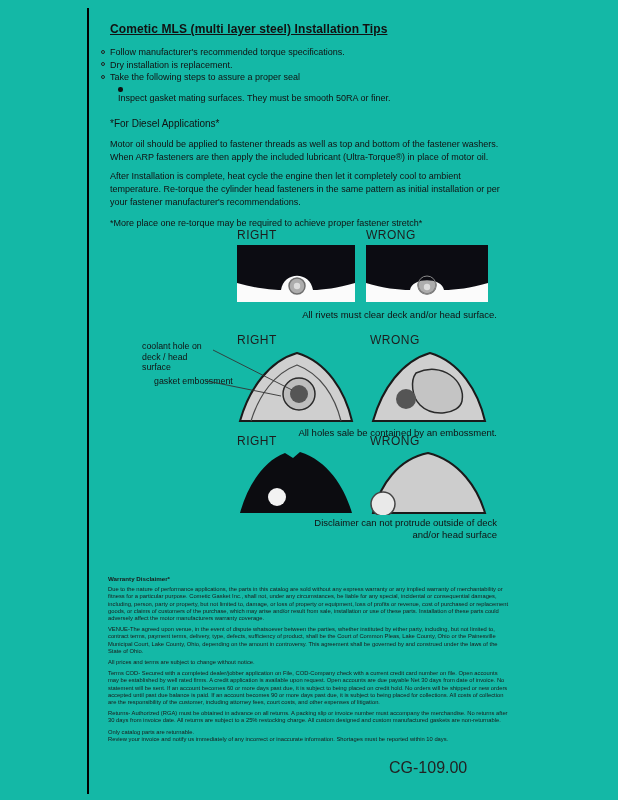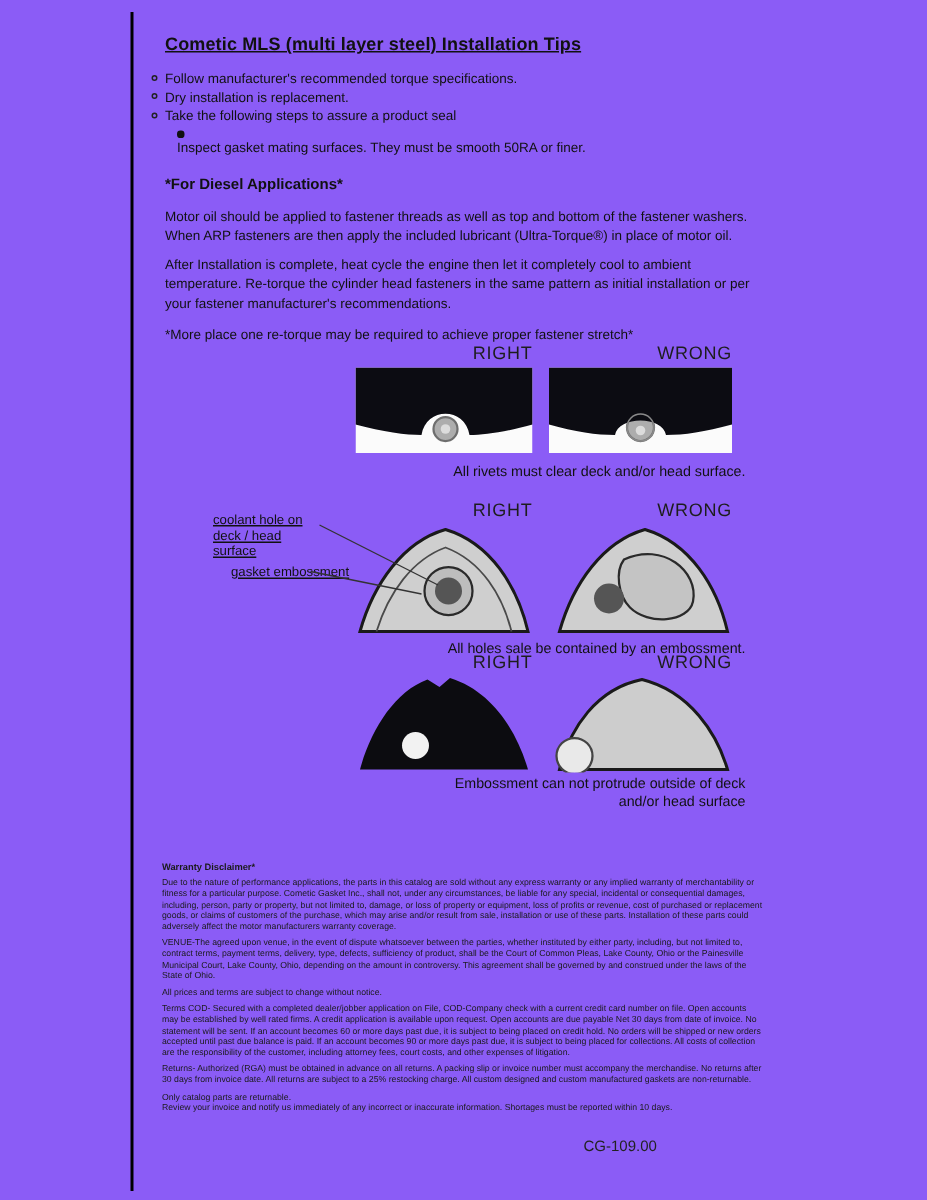--- a/index.html
+++ b/index.html
@@ -1,53 +1,53 @@
 <!DOCTYPE html>
 <html><head>
 <meta charset="utf-8">
 <style>
   * { margin:0; padding:0; box-sizing:border-box; }
   html,body { background:#ffffff; }
   body { width:618px; height:800px; }
   .page {
-    position:relative; width:618px; height:800px; background:#8b5cf6;
+    position:relative; width:618px; height:800px; background:#14b8a6;
     font-family:"Liberation Sans", sans-serif; color:#111; overflow:hidden;
   }
   .left-rule { position:absolute; left:87px; top:8px; width:2px; height:786px; background:#000; }
 
   .title {
     position:absolute; left:110px; top:22px; font-size:12px; font-weight:bold;
     text-decoration:underline; letter-spacing:0.1px;
   }
 
   .tips { position:absolute; left:101px; top:46px; width:415px; font-size:9px; line-height:12.5px;text-align:center; }
   .tip-row { display:flex; align-items:flex-start; }
   .bullet-hollow { flex:0 0 auto; width:4px; height:4px; border:1px solid #222; border-radius:50%; margin:3.5px 5px 0 0; }
   .bullet-filled { flex:0 0 auto; width:4.5px; height:4.5px; background:#111; border-radius:50%; margin:3.5px 5px 0 0; }
   .sub { margin-left:17px;flex-direction:column; }
 
   .diesel { position:absolute; left:110px; top:117px; width:394px; font-size:9px; line-height:13px; }
-  .diesel h2 { font-size:10px; font-weight:bold; margin-bottom:8px; }
+  .diesel h2 { font-size:10px; font-weight:normal; margin-bottom:8px; }
   .diesel p { margin-bottom:6px; }
   .diesel p.note { margin-top:8px; }
 
-  .dlabel { position:absolute; font-size:12px; color:#1d1d1d; text-align:right; letter-spacing:0.5px; }
+  .dlabel { position:absolute; font-size:12px; color:#1d1d1d; text-align:left; letter-spacing:0.5px; }
   .dimg { position:absolute; }
   .dimg svg { display:block; }
   .caption { position:absolute; font-size:9.5px; color:#111; line-height:11.5px;text-align:right; }
 
-  .ann { position:absolute; font-size:8.8px; line-height:10.5px; color:#111;text-decoration:underline; }
+  .ann { position:absolute; font-size:8.8px; line-height:10.5px; color:#111; }
   .overlay { position:absolute; left:0; top:0; width:618px; height:800px; pointer-events:none; }
 
   .disclaimer { position:absolute; left:108px; top:575px; width:401px; font-size:5.8px; line-height:7.2px; color:#1a1a1a; }
   .disclaimer h3 { font-size:6.2px; font-weight:bold; margin-bottom:4px; }
   .disclaimer p { margin-bottom:4px; }
   .disclaimer p.tight { margin-bottom:0.5px; }
 
-  .footer { position:absolute; left:389px; top:759px; font-size:10px; color:#222; }
+  .footer { position:absolute; left:389px; top:759px; font-size:16px; color:#222; }
 </style>
 </head>
 <body>
 
 <div class="page">
 
   <div class="left-rule"></div>
 
   <div class="title">Cometic MLS (multi layer steel) Installation Tips</div>
 
@@ -55,21 +55,21 @@
     <div class="tip-row">
       <span class="bullet-hollow"></span>
       <span>Follow manufacturer's recommended torque specifications.</span>
     </div>
     <div class="tip-row">
       <span class="bullet-hollow"></span>
       <span>Dry installation is replacement.</span>
     </div>
     <div class="tip-row">
       <span class="bullet-hollow"></span>
-      <span>Take the following steps to assure a product seal</span>
+      <span>Take the following steps to assure a proper seal</span>
     </div>
     <div class="tip-row sub">
       <span class="bullet-filled"></span>
       <span>Inspect gasket mating surfaces.  They must be smooth 50RA or finer.</span>
     </div>
   </div>
 
   <div class="diesel">
     <h2>*For Diesel Applications*</h2>
     <p>Motor oil should be applied to fastener threads as well as top and bottom of the fastener washers. When ARP fasteners are then apply the included lubricant (Ultra-Torque®) in place of motor oil.</p>
@@ -141,21 +141,21 @@
     </svg>
   </div>
   <div class="dimg" style="left:370px; top:449px;">
     <svg width="118" height="66" viewBox="0 0 118 66">
       <path d="M3,64 C10,36 28,10 58,4 C90,12 108,40 115,64 Z" fill="#cdcdcd" stroke="#1a1a1a" stroke-width="2"></path>
       <circle cx="13" cy="55" r="12" fill="#e9e9e9" stroke="#444" stroke-width="1.5"></circle>
     </svg>
   </div>
 
   <div class="caption" style="left:237px; top:517px; width:260px;">
-    <div>Embossment can not protrude outside of deck</div>
+    <div>Disclaimer can not protrude outside of deck</div>
     <div>and/or head surface</div>
   </div>
 
   <div class="disclaimer">
     <h3>Warranty Disclaimer*</h3>
     <p>Due to the nature of performance applications, the parts in this catalog are sold without any express warranty or any implied warranty of merchantability or fitness for a particular purpose.  Cometic Gasket Inc., shall not, under any circumstances, be liable for any special, incidental or consequential damages, including, person, party or property, but not limited to, damage, or loss of property or equipment, loss of profits or revenue, cost of purchased or replacement goods, or claims of customers of the purchase, which may arise and/or result from sale, installation or use of these parts.  Installation of these parts could adversely affect the motor manufacturers warranty coverage.</p>
     <p>VENUE-The agreed upon venue, in the event of dispute whatsoever between the parties, whether instituted by either party, including, but not limited to, contract terms, payment terms, delivery, type, defects, sufficiency of product, shall be the Court of Common Pleas, Lake County, Ohio or the Painesville Municipal Court, Lake County, Ohio, depending on the amount in controversy. This agreement shall be governed by and construed under the laws of the State of Ohio.</p>
     <p>All prices and terms are subject to change without notice.</p>
     <p>Terms COD- Secured with a completed dealer/jobber application on File, COD-Company check with a current credit card number on file.  Open accounts may be established by well rated firms.  A credit application is available upon request.  Open accounts are due payable Net 30 days from date of invoice.  No statement will be sent.  If an account becomes 60 or more days past due, it is subject to being placed on credit hold.  No orders will be shipped or new orders accepted until past due balance is paid.  If an account becomes 90 or more days past due, it is subject to being placed for collections.  All costs of collection are the responsibility of the customer, including attorney fees, court costs, and other expenses of litigation.</p>
     <p>Returns- Authorized (RGA) must be obtained in advance on all returns.  A packing slip or invoice number must accompany the merchandise.  No returns after 30 days from invoice date.  All returns are subject to a 25% restocking charge.  All custom designed and custom manufactured gaskets are non-returnable.</p>

